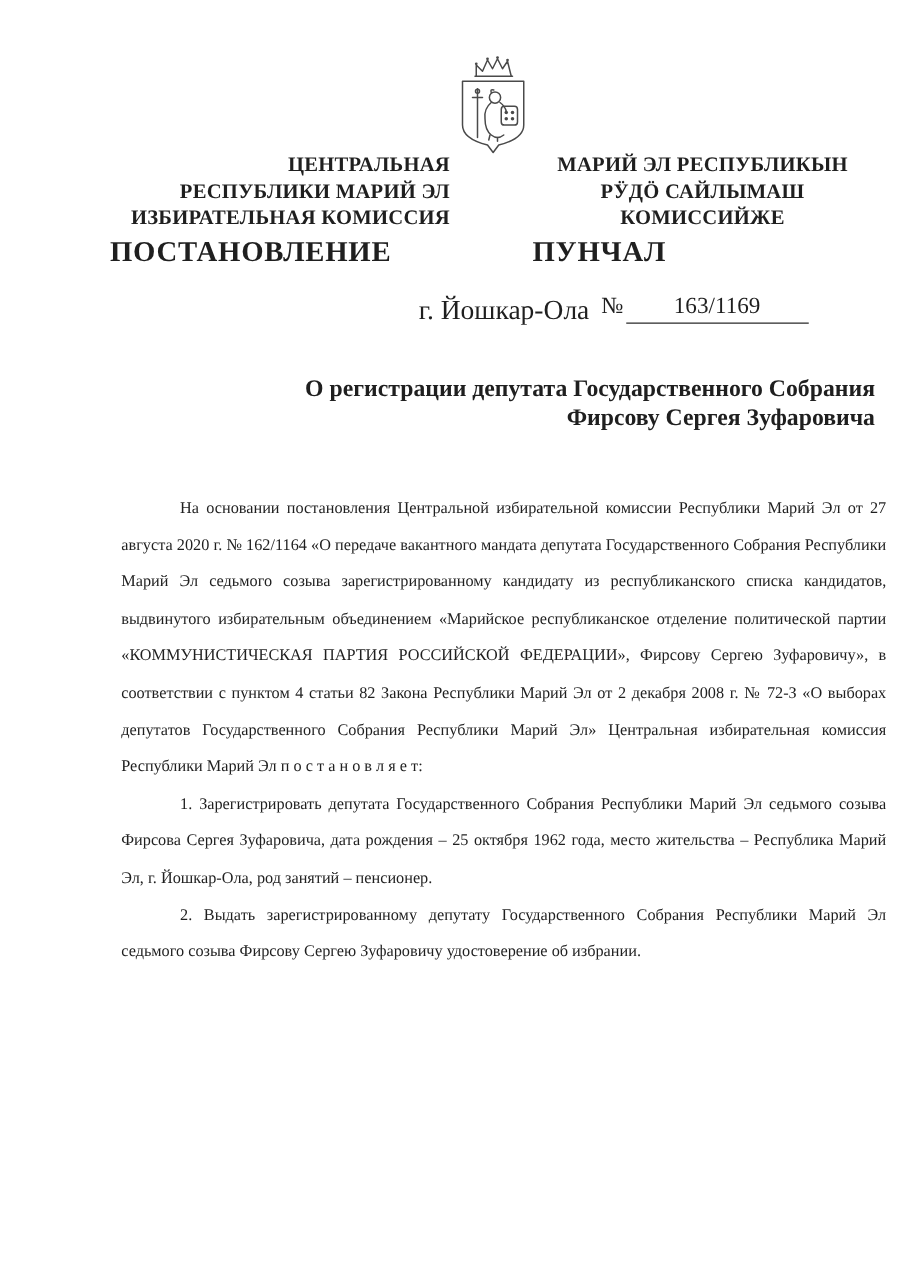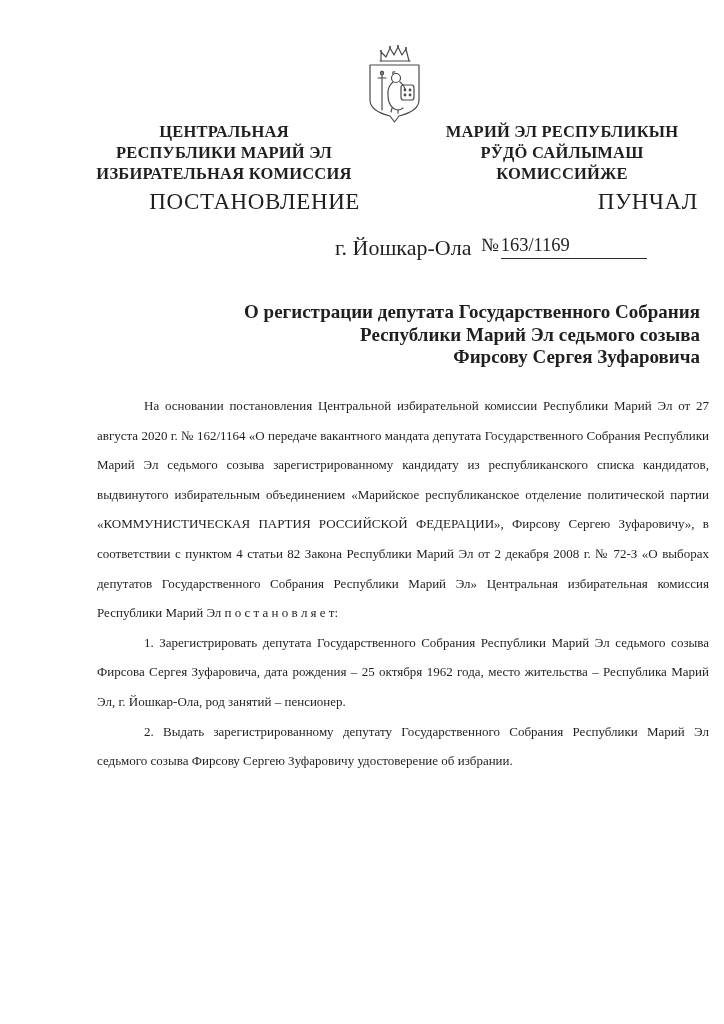--- a/index.html
+++ b/index.html
@@ -23,28 +23,28 @@
   .org-col {
     position: absolute;
     top: 121px;
     width: 272px;
     text-align: center;
     font-weight: bold;
     font-size: 16.5px;
     line-height: 21px;
     letter-spacing: 0.2px;
   }
-  .org-left  { left: 88px; }
+  .org-left  { left: 88px; text-align: right; }
   .org-right { left: 426px; }
   .doctype {
     position: absolute;
     top: 189px;
     width: 272px;
-    text-align: right;
-    font-weight: normal;
+    text-align: left;
+    font-weight: bold;
     font-size: 23px;
     line-height: 26px;
     letter-spacing: 0.6px;
   }
   .doctype-left  { left: 88px; }
   .doctype-right { left: 426px; }
   .meta-date {
     position: absolute;
     left: 88px;
     top: 234px;
@@ -61,21 +61,21 @@
   .meta-number {
     position: absolute;
     left: 481px;
     top: 235px;
     font-size: 18.5px;
     white-space: nowrap;
   }
   .meta-number .num-value {
     display: inline-block;
     width: 146px;
-    text-align: left;
+    text-align: center;
     border-bottom: 1.3px solid #2a2a2a;
     padding-bottom: 2px;
     margin-left: 2px;
   }
   .title-block {
     position: absolute;
     left: 88px;
     top: 301px;
     width: 612px;
     text-align: right;
@@ -148,21 +148,20 @@
   <div class="doctype doctype-left">ПОСТАНОВЛЕНИЕ</div>
   <div class="doctype doctype-right">ПУНЧАЛ</div>
 
   <div class="meta-city">г. Йошкар-Ола</div>
   <div class="meta-number">
     <span class="num-label">№</span><span class="num-value">163/1169</span>
   </div>
 
   <div class="title-block">
     <div>О регистрации депутата Государственного Собрания</div>
-    <div>Республики Марий Эл седьмого созыва</div>
     <div>Фирсову Сергея Зуфаровича</div>
   </div>
 
   <div class="body-block">
     <p>На основании постановления Центральной избирательной комиссии Республики Марий Эл от 27 августа 2020 г. № 162/1164 «О передаче вакантного мандата депутата Государственного Собрания Республики Марий Эл седьмого созыва зарегистрированному кандидату из республиканского списка кандидатов, выдвинутого избирательным объединением «Марийское республиканское отделение политической партии «КОММУНИСТИЧЕСКАЯ ПАРТИЯ РОССИЙСКОЙ ФЕДЕРАЦИИ», Фирсову Сергею Зуфаровичу», в соответствии с пунктом 4 статьи 82 Закона Республики Марий Эл от 2 декабря 2008 г. № 72-З «О выборах депутатов Государственного Собрания Республики Марий Эл» Центральная избирательная комиссия Республики Марий Эл п о с т а н о в л я е т:</p>
     <p>1. Зарегистрировать депутата Государственного Собрания Республики Марий Эл седьмого созыва Фирсова Сергея Зуфаровича, дата рождения – 25 октября 1962 года, место жительства – Республика Марий Эл, г. Йошкар-Ола, род занятий – пенсионер.</p>
     <p>2. Выдать зарегистрированному депутату Государственного Собрания Республики Марий Эл седьмого созыва Фирсову Сергею Зуфаровичу удостоверение об избрании.</p>
   </div>
 
 </div>

